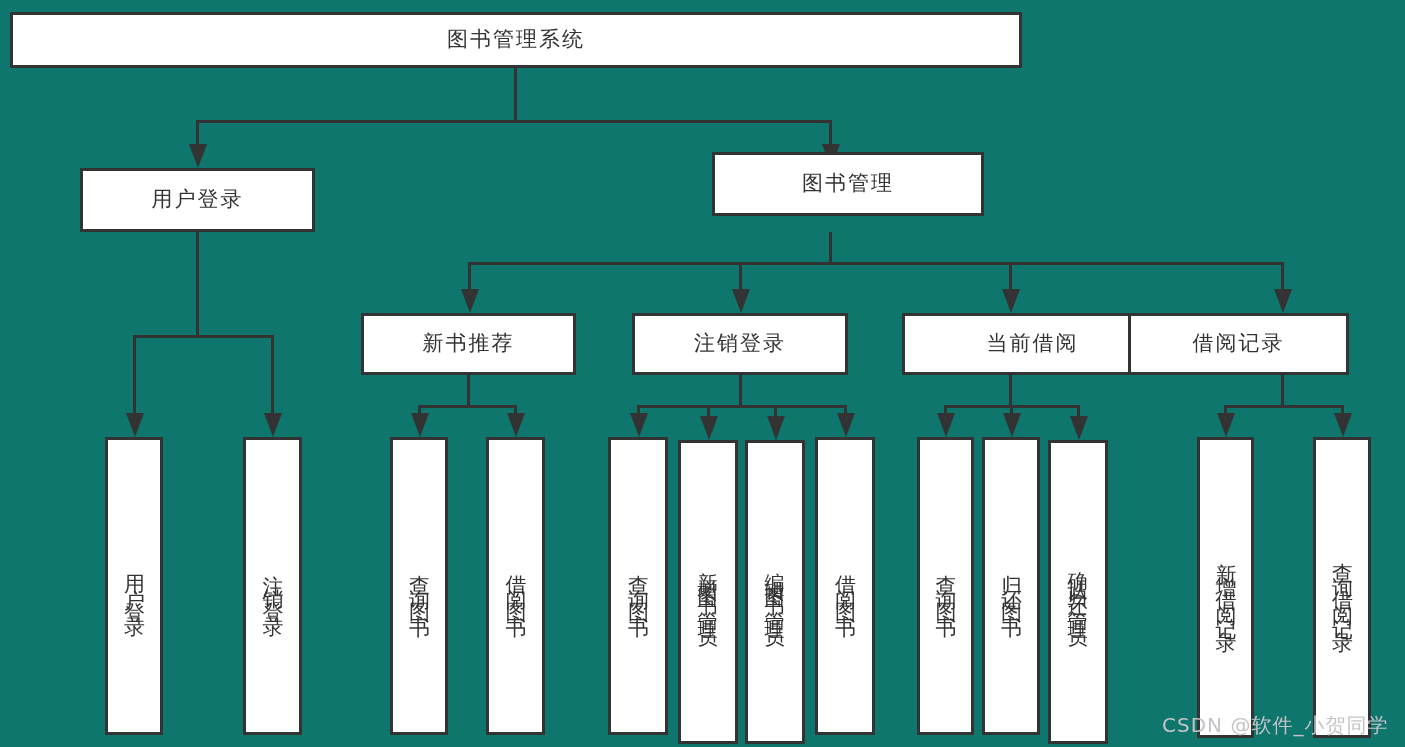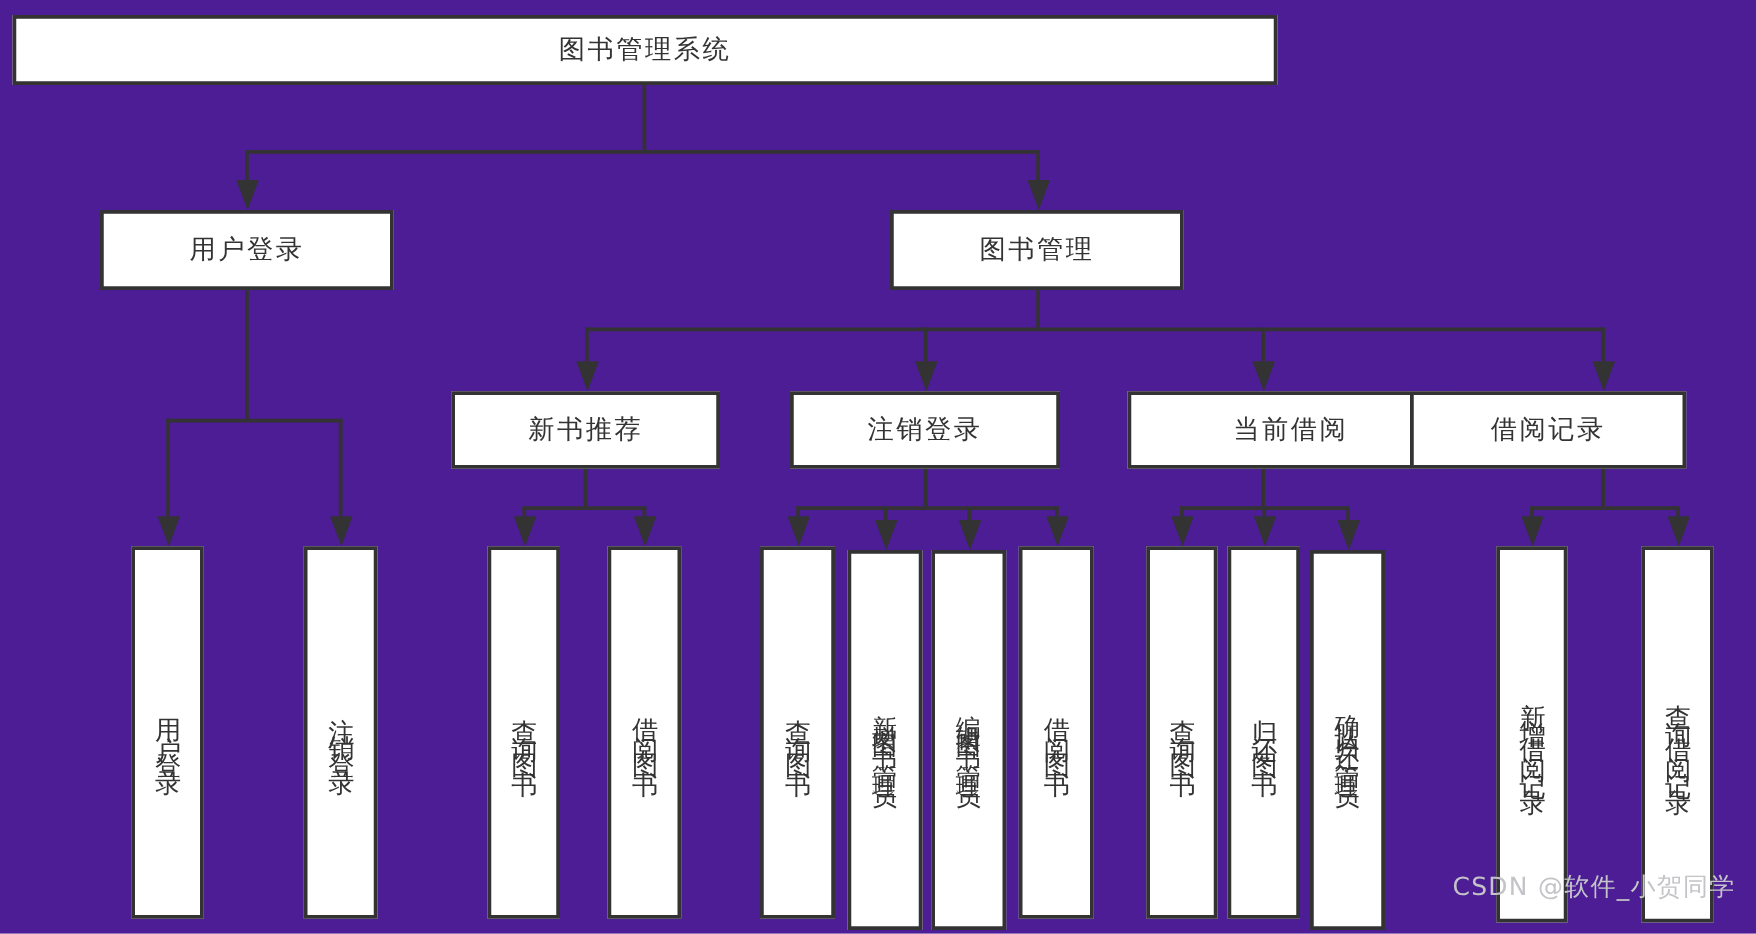--- a/index.html
+++ b/index.html
@@ -1,17 +1,17 @@
 <!DOCTYPE html>
 <html><head>
 <meta charset="utf-8">
 <style>
   html,body { margin:0; padding:0; background:#ffffff; }
   .stage {
-    position:relative; width:1405px; height:747px; background:#4c1d95;
+    position:relative; width:1405px; height:747px; background:#0f766e;
     font-family:"DejaVu Sans","Liberation Sans",sans-serif; color:#333333;
     overflow:hidden;
   }
   .node {
     position:absolute; box-sizing:border-box;
     border:3px solid #333333; background:#ffffff;
     display:flex; align-items:center; justify-content:center;
     font-size:21px; letter-spacing:2px; line-height:1.2;
     z-index:2; white-space:nowrap;
   }
@@ -22,38 +22,38 @@
   .vnode.tight { letter-spacing:8px; font-size:20px; }
   .ln { position:absolute; background:#333333; z-index:1; }
   .arrow { position:absolute; width:3px; background:#333333; z-index:1; }
   .arrow::after {
     content:""; position:absolute; top:100%; left:50%;
     transform:translateX(-50%); width:0; height:0;
     border-left:9px solid transparent; border-right:9px solid transparent;
     border-top:24px solid #333333;
   }
   .watermark {
-    position:absolute; left:1162px; top:696px; z-index:5;
+    position:absolute; left:1162px; top:712px; z-index:5;
     font-size:20px; letter-spacing:1px; color:#c4c4c8; white-space:nowrap;
   }
 </style>
 </head>
 <body>
 
 <div class="stage">
 
   <div class="node" style="left:10px; top:12px; width:1012px; height:56px;">图书管理系统</div>
 
   <div class="ln" style="left:514px; top:68px; width:3px; height:52px;"></div>
   <div class="ln" style="left:196px; top:120px; width:636px; height:3px;"></div>
   <div class="arrow" style="left:196px; top:120px; height:24px;"></div>
   <div class="arrow" style="left:829px; top:120px; height:24px;"></div>
 
   <div class="node" style="left:80px; top:168px; width:235px; height:64px;">用户登录</div>
-  <div class="node" style="left:712px; top:168px; width:235px; height:64px;">图书管理</div>
+  <div class="node" style="left:712px; top:152px; width:272px; height:64px;">图书管理</div>
 
   <div class="ln" style="left:196px; top:232px; width:3px; height:103px;"></div>
   <div class="ln" style="left:133px; top:335px; width:141px; height:3px;"></div>
   <div class="arrow" style="left:133px; top:335px; height:78px;"></div>
   <div class="arrow" style="left:271px; top:335px; height:78px;"></div>
 
   <div class="ln" style="left:829px; top:232px; width:3px; height:30px;"></div>
   <div class="ln" style="left:468px; top:262px; width:816px; height:3px;"></div>
   <div class="arrow" style="left:468px; top:262px; height:27px;"></div>
   <div class="arrow" style="left:739px; top:262px; height:27px;"></div>

